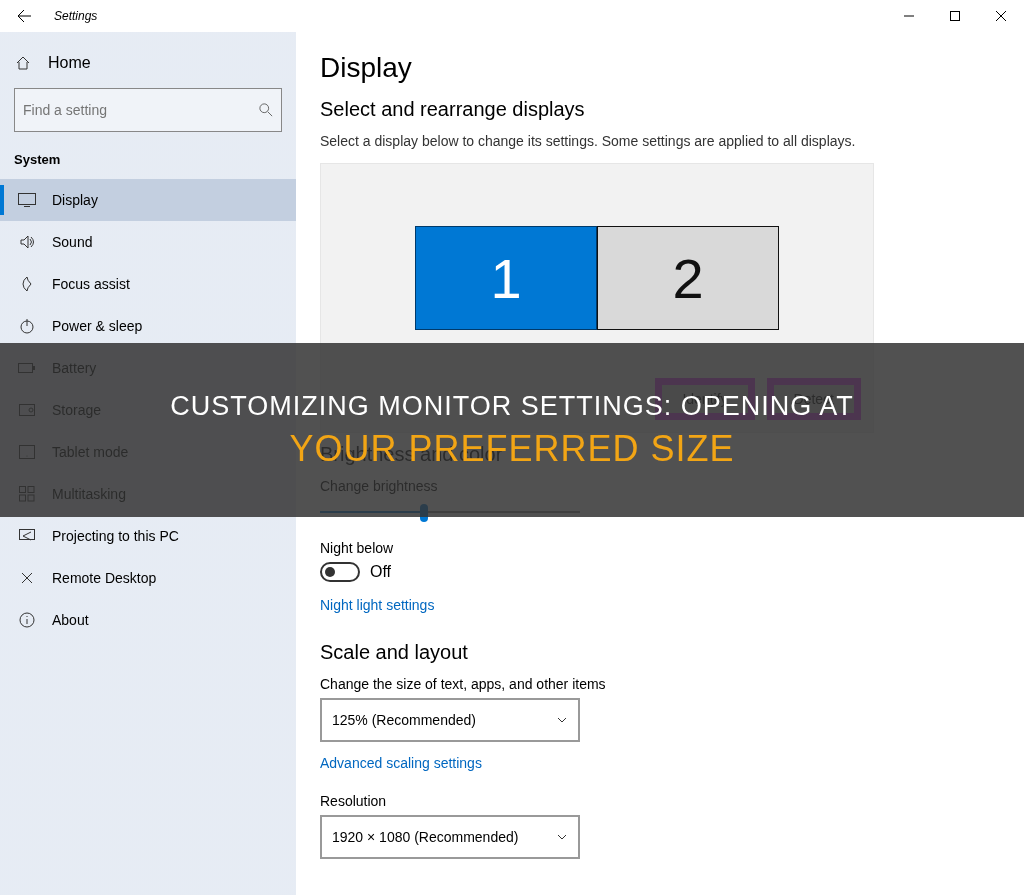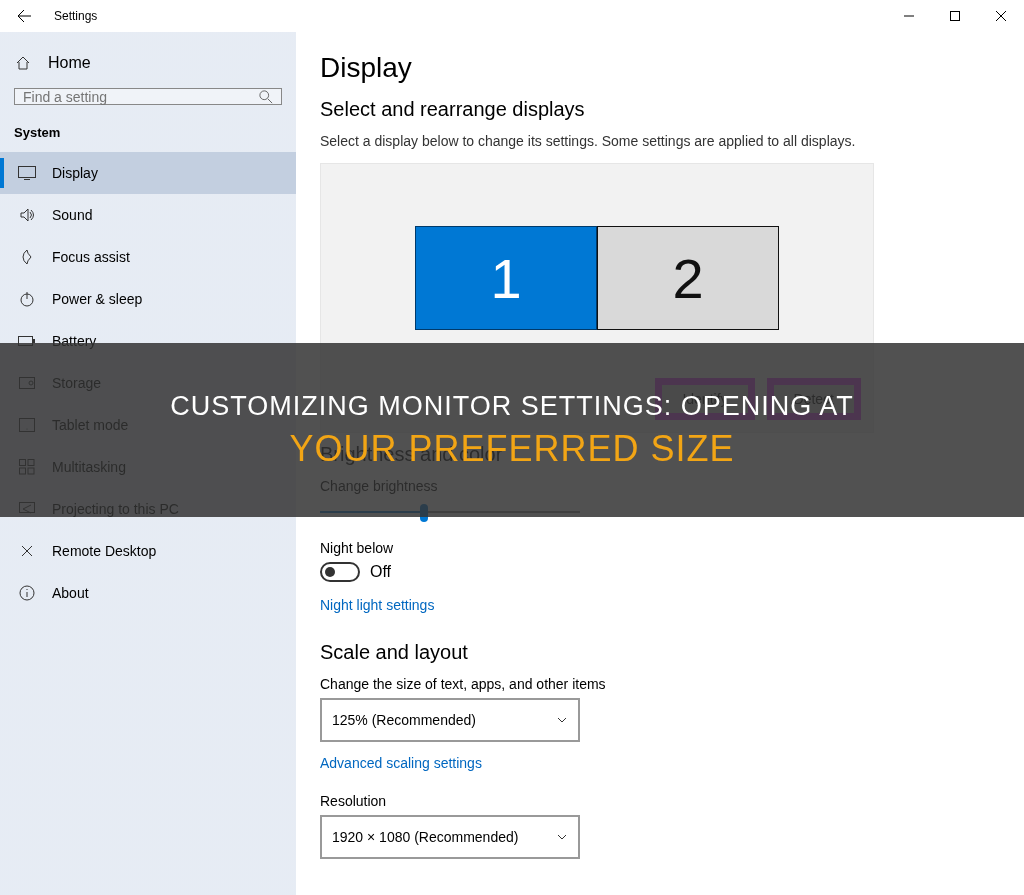--- a/index.html
+++ b/index.html
@@ -1,28 +1,28 @@
 <!DOCTYPE html>
 <html><head>
 <meta charset="utf-8">
 <style>
 * { box-sizing: border-box; margin: 0; padding: 0; font-family: "Segoe UI", Arial, sans-serif; }
 body { width: 1024px; height: 895px; background: #fff; overflow: hidden; position: relative; }
 
 .titlebar { height: 32px; display: flex; align-items: center; position: relative; }
 .back-btn { width: 48px; height: 32px; display: flex; align-items: center; justify-content: center; cursor: pointer; }
-.title-text { font-size: 12px; color: #000; margin-left: 6px; }
+.title-text { font-size: 12px; color: #000; margin-left: 6px; font-style: italic; }
 .win-controls { position: absolute; right: 0; top: 0; display: flex; }
 .win-btn { width: 46px; height: 32px; display: flex; align-items: center; justify-content: center; cursor: pointer; }
 
 .layout { display: flex; height: calc(895px - 32px); }
 
 .sidebar { width: 296px; background: linear-gradient(to bottom, rgba(210,220,235,0.55), rgba(210,220,235,0.55)); padding-top: 12px; flex-shrink: 0; }
 .home-row { display: flex; align-items: flex-start; padding: 10px 14px; cursor: pointer; gap: 16px; }
-.search-box { margin: 6px 14px 16px 14px; height: 17px; border: 1px solid #888; background: rgba(255,255,255,0.4); display: flex; align-items: center; padding: 0 8px; justify-content: space-between; }
+.search-box { margin: 6px 14px 16px 14px; height: 44px; border: 1px solid #888; background: rgba(255,255,255,0.4); display: flex; align-items: center; padding: 0 8px; justify-content: space-between; }
 .search-box input { border: none; background: transparent; font-size: 14px; color: #6c6c6c; outline: none; width: 220px; }
 .section-label { font-weight: 600; font-size: 13px; padding: 4px 14px 12px 14px; }
 .nav-item { display: flex; align-items: center; padding: 12px 14px 12px 18px; gap: 16px; cursor: pointer; font-size: 14px; position: relative; }
 .nav-item.active::before { content: ""; position: absolute; left: 0; top: 6px; bottom: 6px; width: 4px; background: #0078d4; }
 .nav-item.active { background: rgba(180,195,215,0.7); }
 .nav-icon { width: 18px; height: 18px; display: flex; align-items: center; justify-content: center; }
 
 .main { flex: 1; padding: 20px 24px; overflow-y: auto; color: #000; }
 .page-title { font-size: 28px; font-weight: 400; margin-bottom: 14px; }
 .subsection { font-size: 20px; font-weight: 400; margin-top: 6px; margin-bottom: 12px; }

